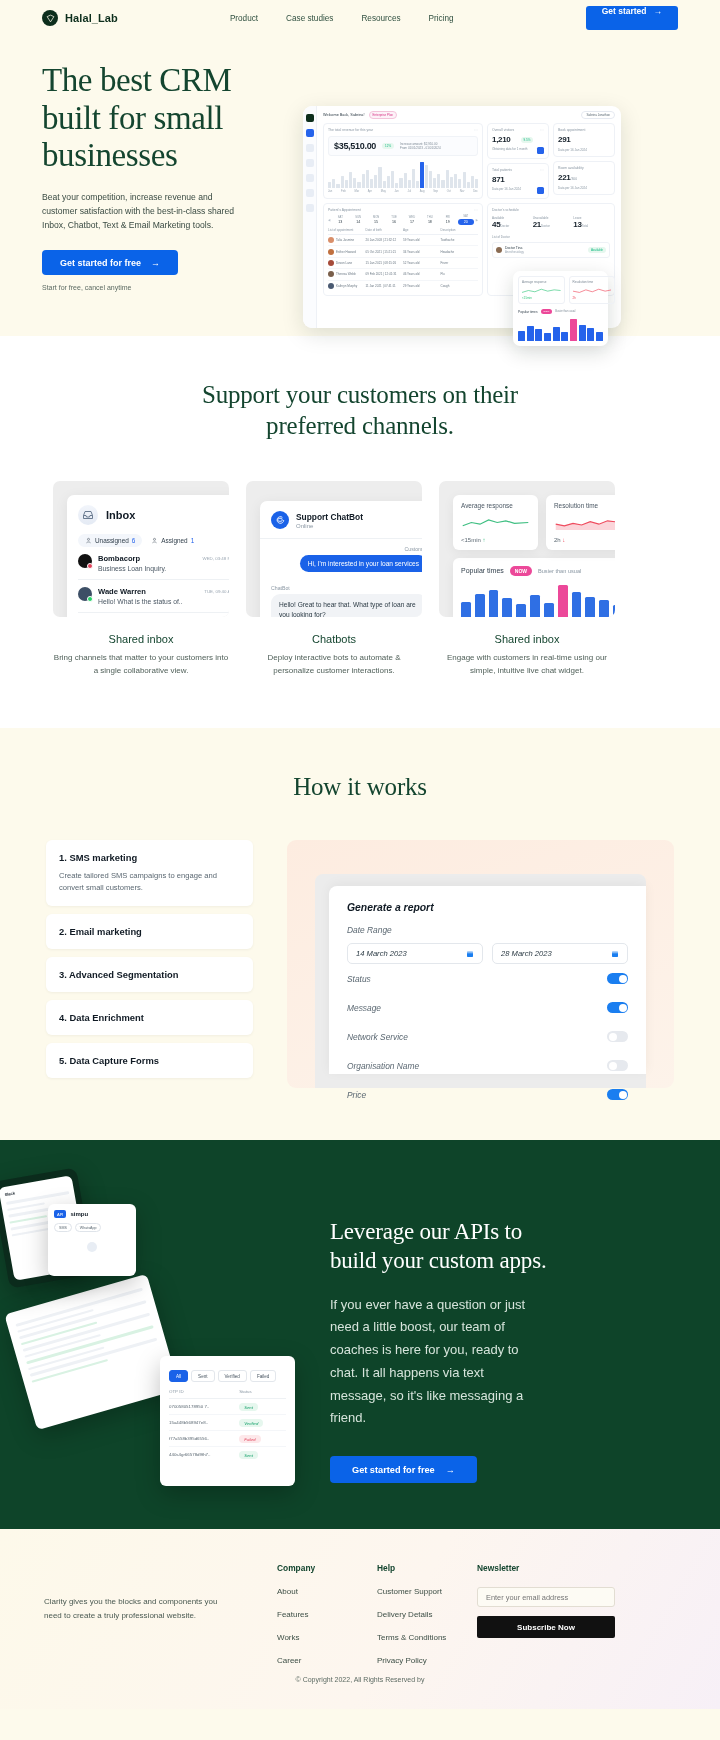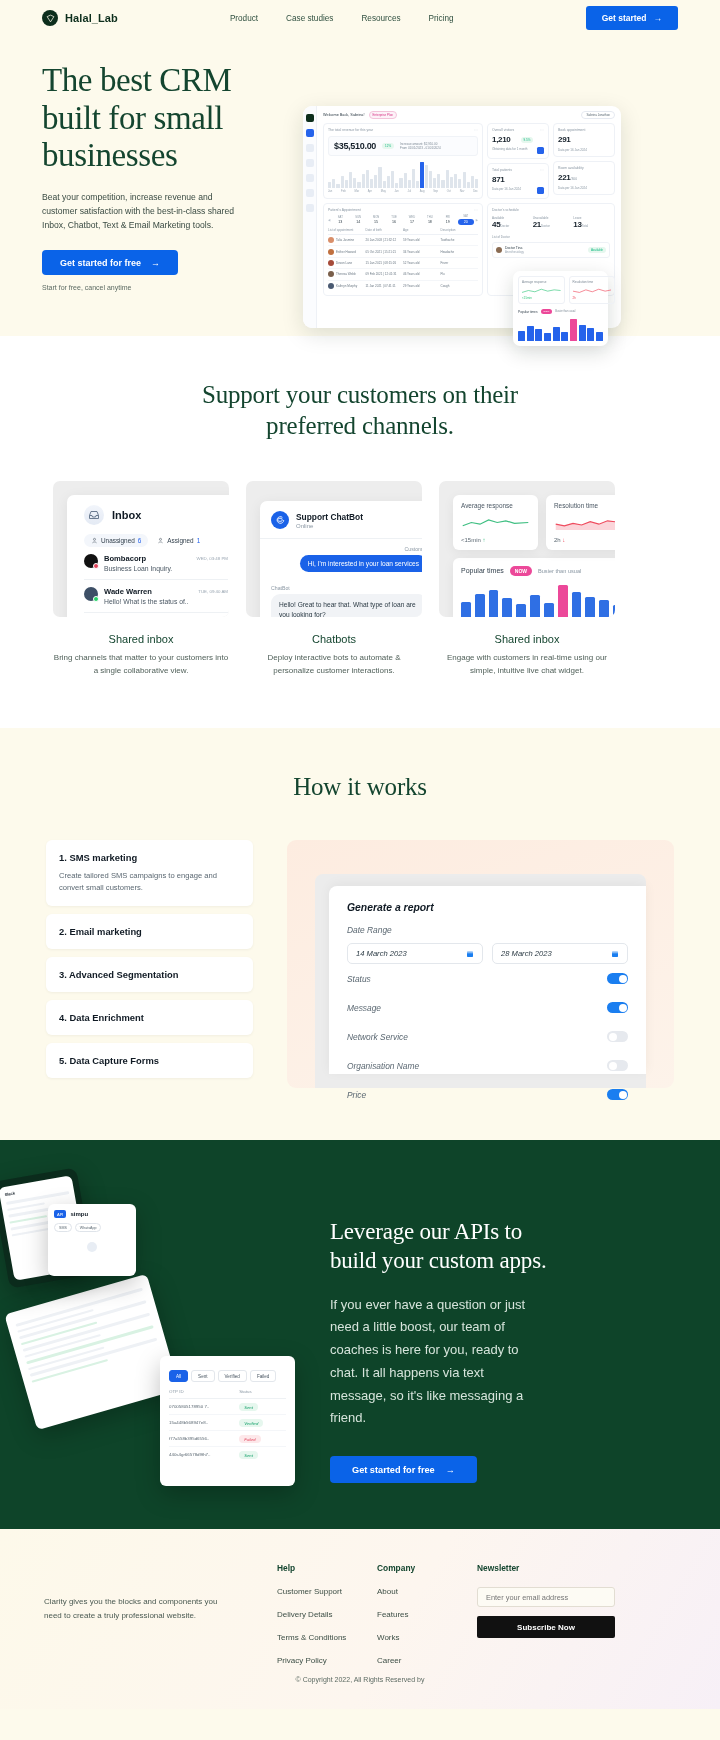--- a/index.html
+++ b/index.html
@@ -22,21 +22,21 @@
     justify-content:center;
   }
   .logo-mark svg { width:9px; height:9px; }
   .brand-name { font-size:11px; font-weight:bold; color:#0d2e1c; letter-spacing:.1px; }
   .nav-links { display:flex; gap:28px; margin-left:112px; }
   .nav-links a { font-size:8.2px; color:#2f4f3f; text-decoration:none; }
   .nav-cta {
     margin-left:auto; background:#0a63e8; color:#fff;
     font-size:8.5px; font-weight:bold; border:none;
     padding:0 16px; height:24px; border-radius:3px;
-    display:flex; align-items:center; gap:7px; cursor:pointer;
+    display:flex; gap:7px; cursor:pointer;
   }
 
   
   .hero { display:flex; padding:26px 42px 0 42px; position:relative; height:300px; }
   .hero-left { width:262px; }
   h1.hero-title {
     font-size:33px; line-height:1.14; color:#14452f;
     font-weight:normal; letter-spacing:-.4px;
   }
   .hero-sub {
@@ -117,21 +117,21 @@
   .showcase {
     height:136px; background:#ededed; border-radius:7px;
     overflow:hidden; position:relative;
   }
   .feat-title { text-align:center; font-size:11px; color:#14452f; margin-top:16px; }
   .feat-desc { text-align:center; font-size:8px; line-height:1.6; color:#51615a; margin-top:7px; }
 
   
   .inbox-card {
     position:absolute; left:14px; top:14px; right:-16px; bottom:-18px;
-    background:#fff; border-radius:7px; box-shadow:0 3px 14px rgba(0,0,0,.07); padding:10px 17px;
+    background:#fff; border-radius:7px; box-shadow:0 3px 14px rgba(0,0,0,.07); padding:10px 11px;
   }
   .inbox-head { display:flex; align-items:center; gap:8px; }
   .inbox-ic {
     width:20px; height:20px; border-radius:50%;
     background:linear-gradient(#f2f5fb,#e4eaf4); display:flex;
     align-items:center; justify-content:center;
   }
   .inbox-ic svg { width:12px; height:12px; }
   .inbox-title { font-size:11px; font-weight:bold; color:#101a24; }
   .filters { display:flex; gap:7px; margin-top:9px; }
@@ -884,33 +884,33 @@
       <span>→</span>
     </button>
   </div>
 </div>
 
 <div class="footer">
   <div class="foot-grid">
     <div class="foot-blurb">Clarity gives you the blocks and components you need to create a truly professional website.</div>
     <div style="width:58px"></div>
     <div class="foot-col">
+      <div class="foot-h">Company</div>
+      <a href="#">About</a>
+      <a href="#">Features</a>
+      <a href="#">Works</a>
+      <a href="#">Career</a>
+    </div>
+    <div class="foot-col">
       <div class="foot-h">Help</div>
       <a href="#">Customer Support</a>
       <a href="#">Delivery Details</a>
       <a href="#">Terms &amp; Conditions</a>
       <a href="#">Privacy Policy</a>
     </div>
-    <div class="foot-col">
-      <div class="foot-h">Company</div>
-      <a href="#">About</a>
-      <a href="#">Features</a>
-      <a href="#">Works</a>
-      <a href="#">Career</a>
-    </div>
     <div class="news">
       <div class="foot-h">Newsletter</div>
       <input class="news-in" placeholder="Enter your email address" style="">
       <button class="news-btn">Subscribe Now</button>
     </div>
   </div>
   <div class="copy">© Copyright 2022, All Rights Reserved by</div>
 </div>
 
 </body></html>

